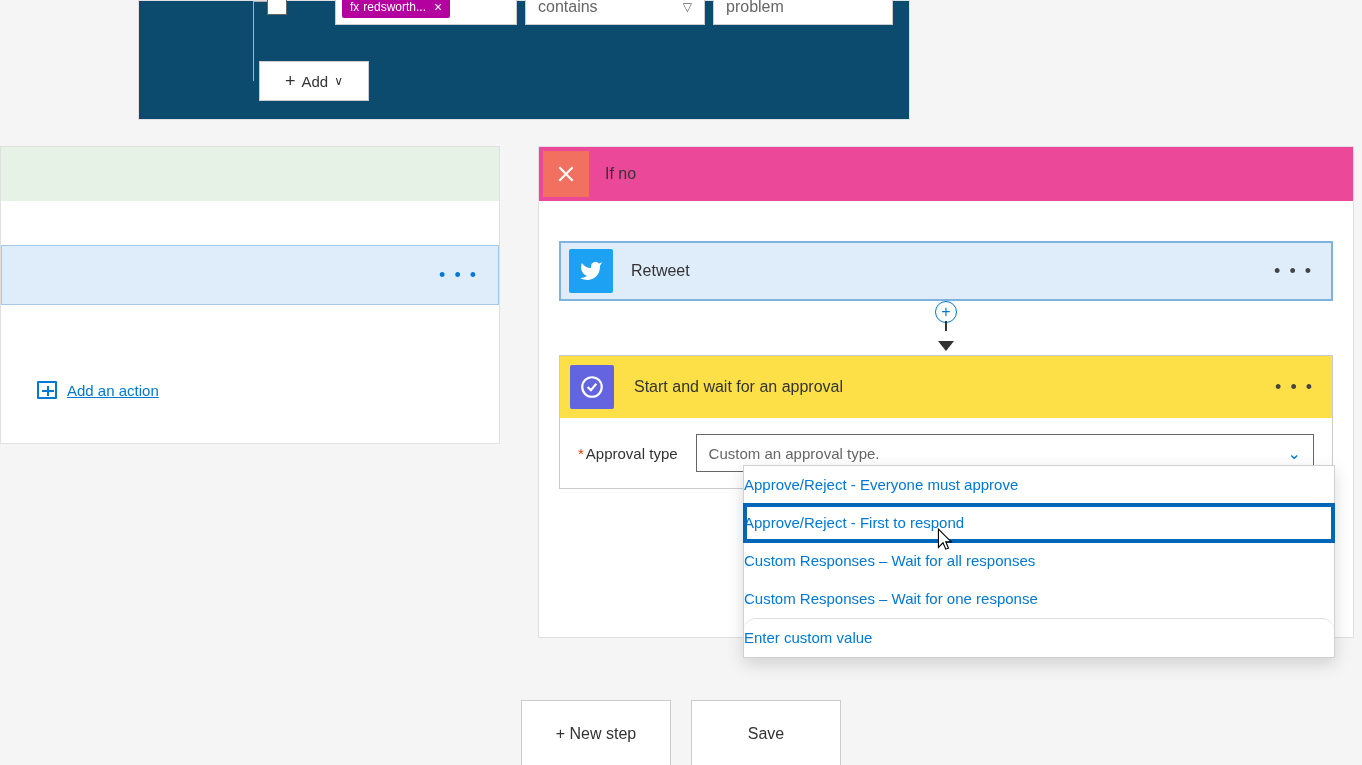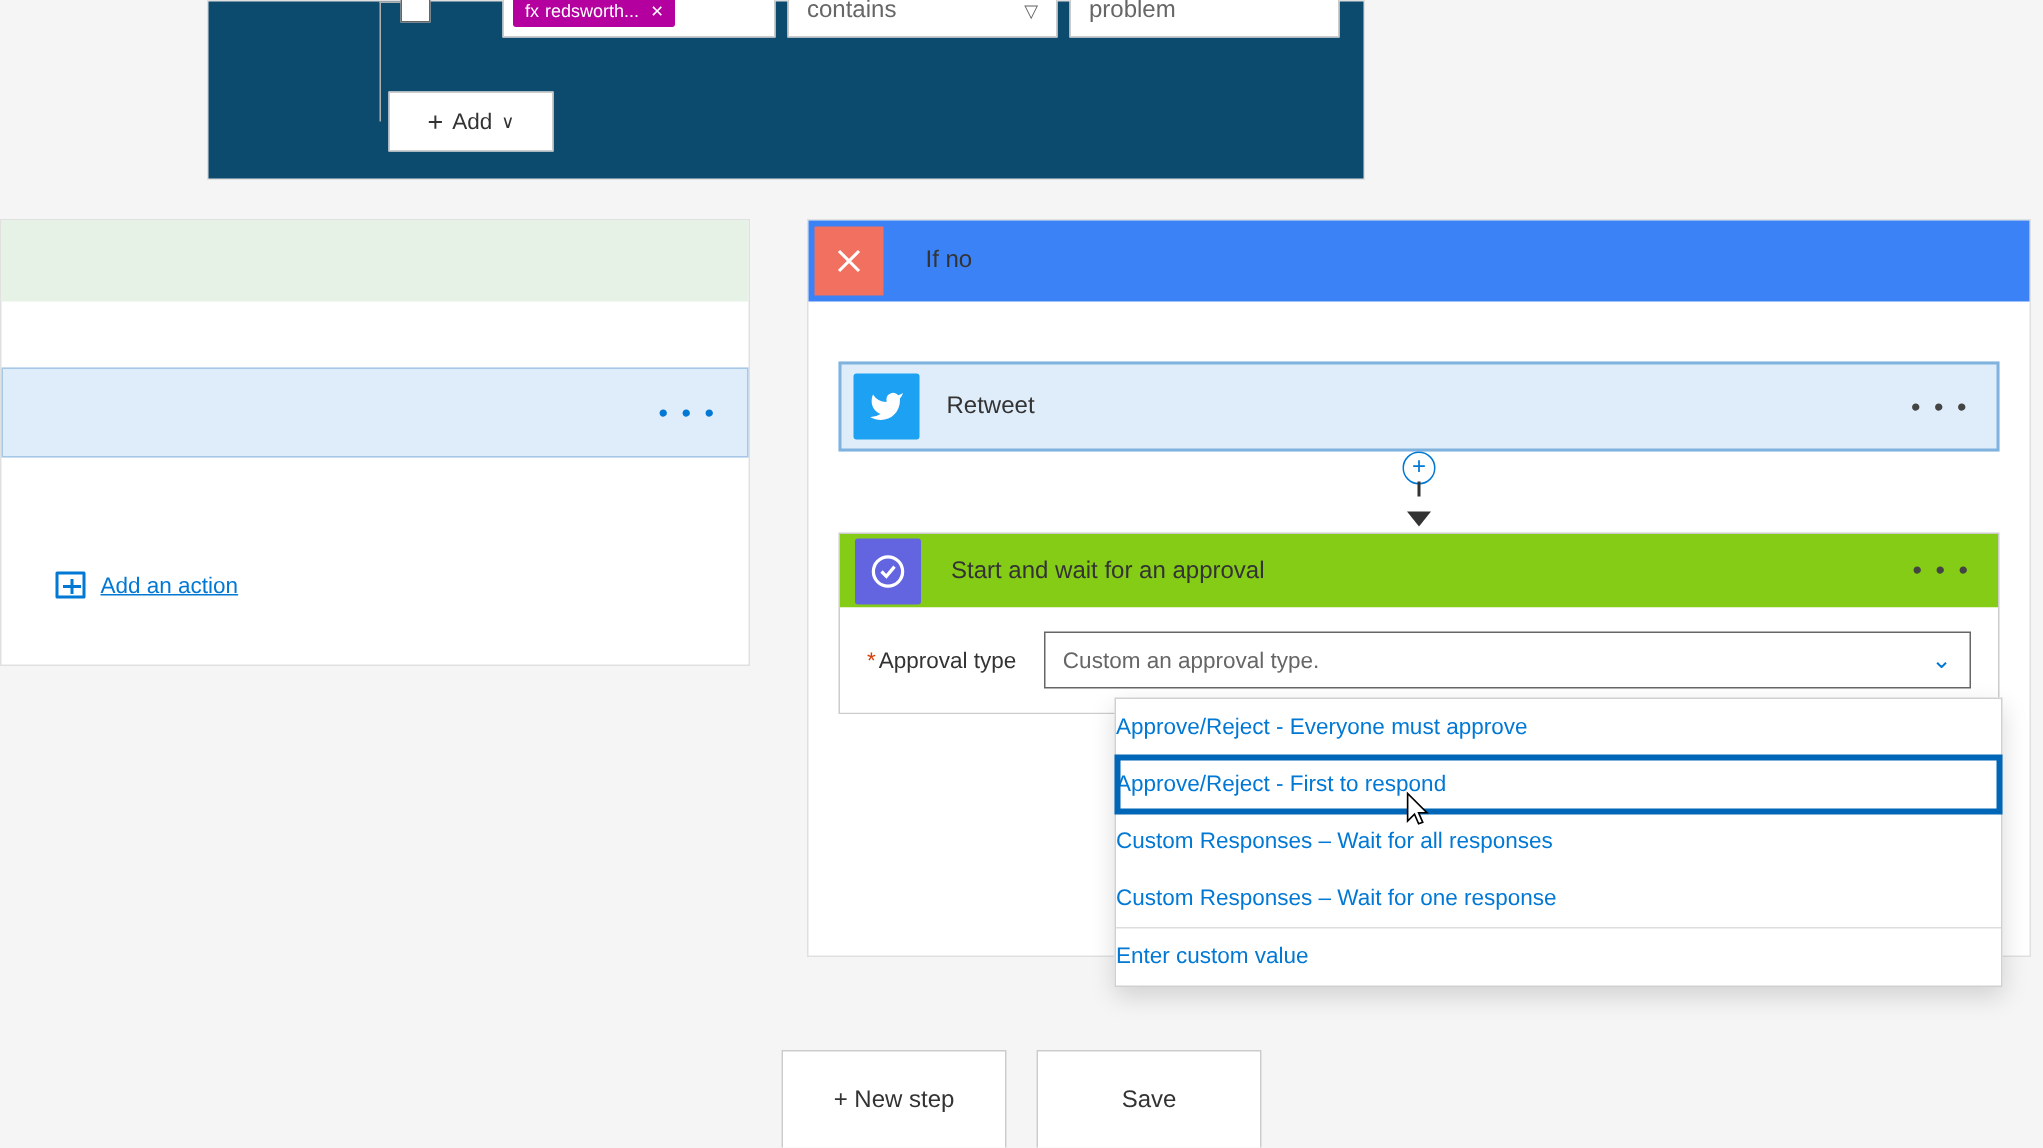--- a/index.html
+++ b/index.html
@@ -26,50 +26,50 @@
   .ifyes-head { height: 54px; background: #e6f2e6; display: flex; align-items: center; }
   .yes-card { position: absolute; left: 0; top: 98px; width: 498px; height: 60px; background: #dfecf9; border: 1px solid #a6c8e6; display: flex; align-items: center; justify-content: flex-end; padding: 0 20px; }
   .dots { color: #0078d4; letter-spacing: 2px; font-size: 18px; cursor: pointer; }
   .add-action { position: absolute; left: 36px; top: 234px; display: flex; align-items: center; gap: 10px; color: #0078d4; font-size: 15px; cursor: pointer; text-decoration: underline; }
   .addaction-icon { width: 20px; height: 18px; border: 2px solid #0078d4; border-radius: 1px; position: relative; }
   .addaction-icon::before { content: ""; position: absolute; left: 8px; top: 3px; width: 2px; height: 10px; background: #0078d4; }
   .addaction-icon::after { content: ""; position: absolute; left: 3px; top: 7px; width: 12px; height: 2px; background: #0078d4; }
 
   
   .ifno { position: absolute; left: 538px; top: 146px; width: 816px; background: #fff; border: 1px solid #e0e0e0; height: 492px; }
-  .ifno-head { height: 54px; background: #3b82f6; display: flex; align-items: center; gap: 12px; }
+  .ifno-head { height: 54px; background: #ec4899; display: flex; align-items: center; }
   .ifno-x { width: 46px; height: 46px; background: #f1705f; display: flex; align-items: center; justify-content: center; margin: 4px; }
   .ifno-x svg { width: 20px; height: 20px; }
   .ifno-title { margin-left: 12px; font-size: 16px; color: #333; }
 
   .retweet-card { position: absolute; left: 20px; top: 94px; right: 20px; height: 60px; background: #dfecf9; border: 2px solid #7fb3de; display: flex; align-items: center; }
   .retweet-icon { width: 44px; height: 44px; background: #1da1f2; margin: 0 8px; display: flex; align-items: center; justify-content: center; border-radius: 2px; }
   .retweet-icon svg { width: 24px; height: 24px; fill: #fff; }
   .card-title { margin-left: 10px; font-size: 16px; color: #333; flex: 1; }
   .card-dots { margin-right: 18px; color: #444; letter-spacing: 2px; font-size: 18px; cursor: pointer; }
 
   .connector { position: absolute; left: 50%; top: 154px; transform: translateX(-50%); display: flex; flex-direction: column; align-items: center; }
   .plus-circle { width: 22px; height: 22px; border: 1.5px solid #0078d4; border-radius: 50%; background: #fff; display: flex; align-items: center; justify-content: center; color: #0078d4; font-size: 16px; line-height: 1; cursor: pointer; }
   .arrow-down { width: 0; height: 0; border-left: 8px solid transparent; border-right: 8px solid transparent; border-top: 10px solid #333; margin-top: 10px; }
   .arrow-stem { width: 2px; height: 10px; background: #333; margin-top: -2px; }
 
   .approval-card { position: absolute; left: 20px; top: 208px; right: 20px; border: 1px solid #ccc; }
-  .approval-head { height: 49px; background: #84cc16; display: flex; align-items: center; }
+  .approval-head { height: 62px; background: #fde047; display: flex; align-items: center; }
   .approval-icon { width: 44px; height: 44px; background: #6264e0; margin: 0 10px; border-radius: 2px; display: flex; align-items: center; justify-content: center; }
   .approval-icon svg { width: 26px; height: 26px; fill: none; stroke: #fff; stroke-width: 2; }
   .approval-body { background: #fff; padding: 16px 18px; display: flex; align-items: center; gap: 18px; }
   .lbl { font-size: 15px; color: #333; }
   .lbl .req { color: #d83b01; margin-right: 2px; }
   .sel { flex: 1; height: 38px; border: 1px solid #666; display: flex; align-items: center; justify-content: space-between; padding: 0 12px; color: #666; font-size: 15px; cursor: pointer; background: #fff; }
   .sel .chv { color: #0078d4; font-size: 16px; }
 
   .dropdown { position: absolute; left: 204px; top: 318px; right: 18px; background: #fff; border: 1px solid #d0d0d0; box-shadow: 0 6px 16px rgba(0,0,0,0.15); z-index: 10; }
   .dd-item { padding: 10px 0; font-size: 15px; color: #0078d4; cursor: pointer; border-bottom: 1px solid transparent; }
   .dd-item.highlight { outline: 4px solid #0067b8; outline-offset: -3px; }
-  .dd-sep { border-top: 1px solid #ddd; }
+  .dd-sep { border-top: 1px solid #ddd; border-radius: 12px; }
 
   
   .bottom { position: absolute; left: 0; right: 0; top: 700px; display: flex; justify-content: center; gap: 20px; }
   .btn { width: 150px; height: 68px; border: 1px solid #ccc; background: #fff; display: flex; align-items: center; justify-content: center; font-size: 16px; color: #333; cursor: pointer; }
 
   
   .cursor { position: absolute; left: 932px; top: 527px; z-index: 50; pointer-events: none; }
   .cursor svg { width: 22px; height: 26px; }
 </style>
 </head>

